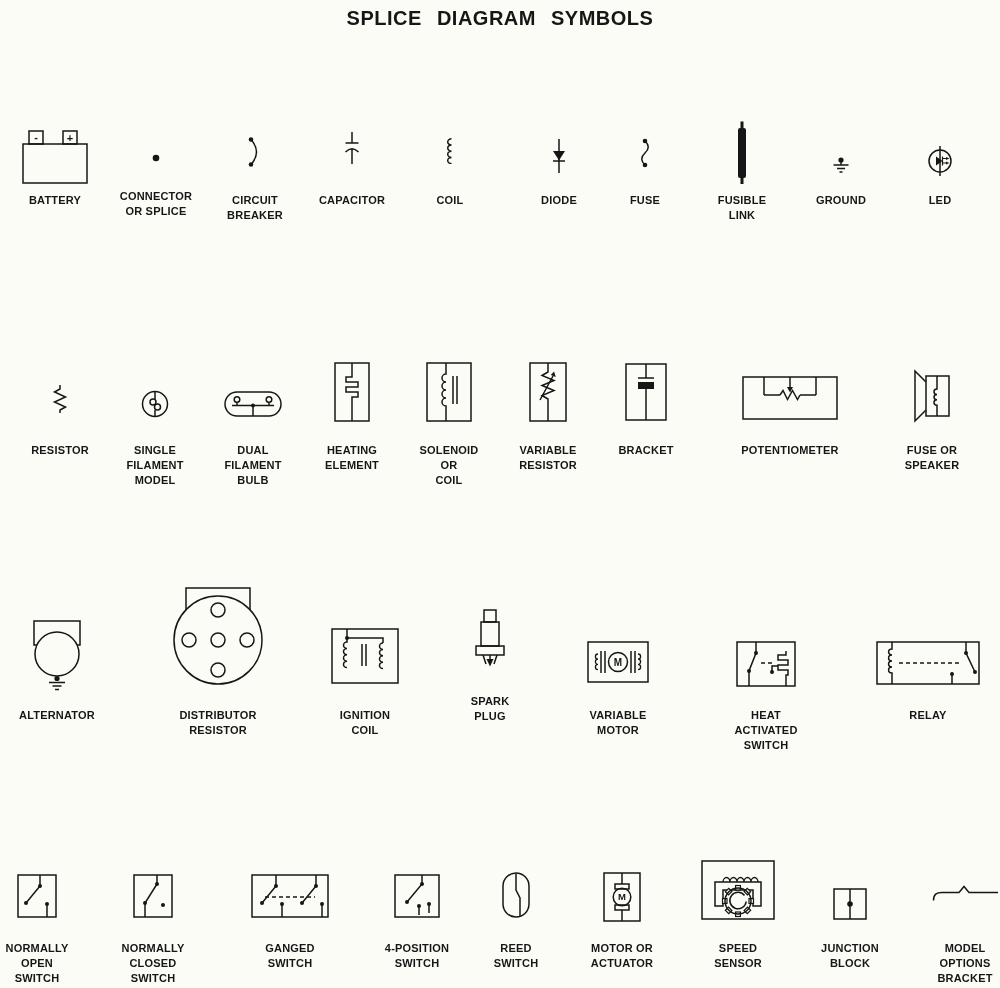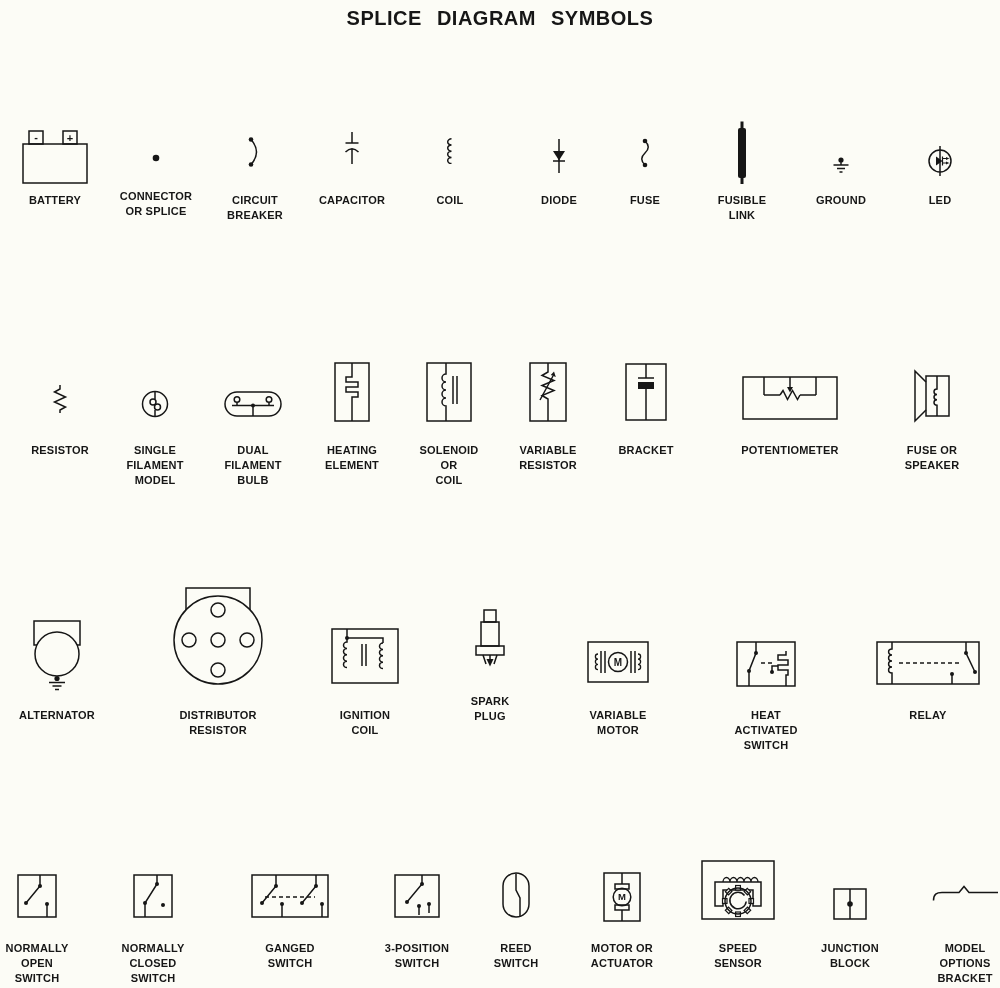--- a/index.html
+++ b/index.html
@@ -402,21 +402,21 @@
   <div class="sym" style="height:83px;padding-bottom:23px">
     <svg width="46" height="44" viewBox="0 0 46 44">
       <rect x="1" y="1" width="44" height="42"></rect>
       <path d="M28,1 V10 L13,28 M25,32 V41 M35,30 V39"></path>
       <circle cx="28" cy="10" r="2" class="fl"></circle>
         <circle cx="13" cy="28" r="2" class="fl"></circle>
       <circle cx="25" cy="32" r="2" class="fl"></circle>
         <circle cx="35" cy="30" r="2" class="fl"></circle>
     </svg>
   </div>
-  <div class="lbl">3-POSITION
+  <div class="lbl">4-POSITION
 SWITCH</div>
 </div>
 
 <div class="cell" style="left:466px;top:858px;width:100px">
   <div class="sym" style="height:83px;padding-bottom:23px">
     <svg width="28" height="46" viewBox="0 0 28 46">
       <rect x="1" y="1" width="26" height="44" rx="13"></rect>
       <path d="M14,1.5 V18 L18,26 V44.5"></path>
     </svg>
   </div>

